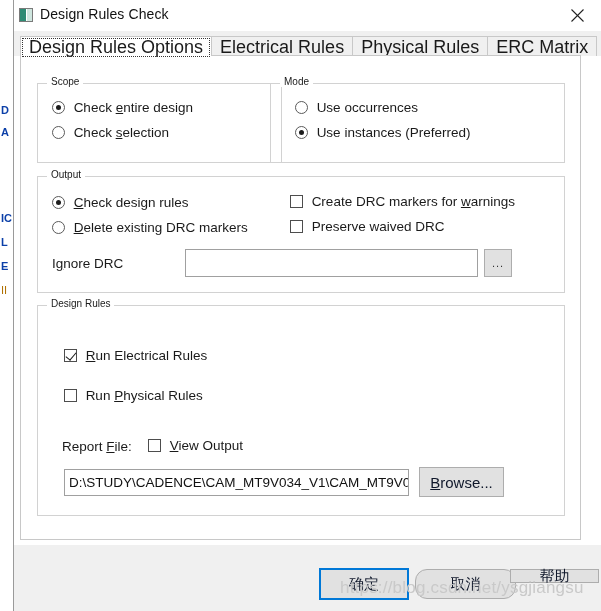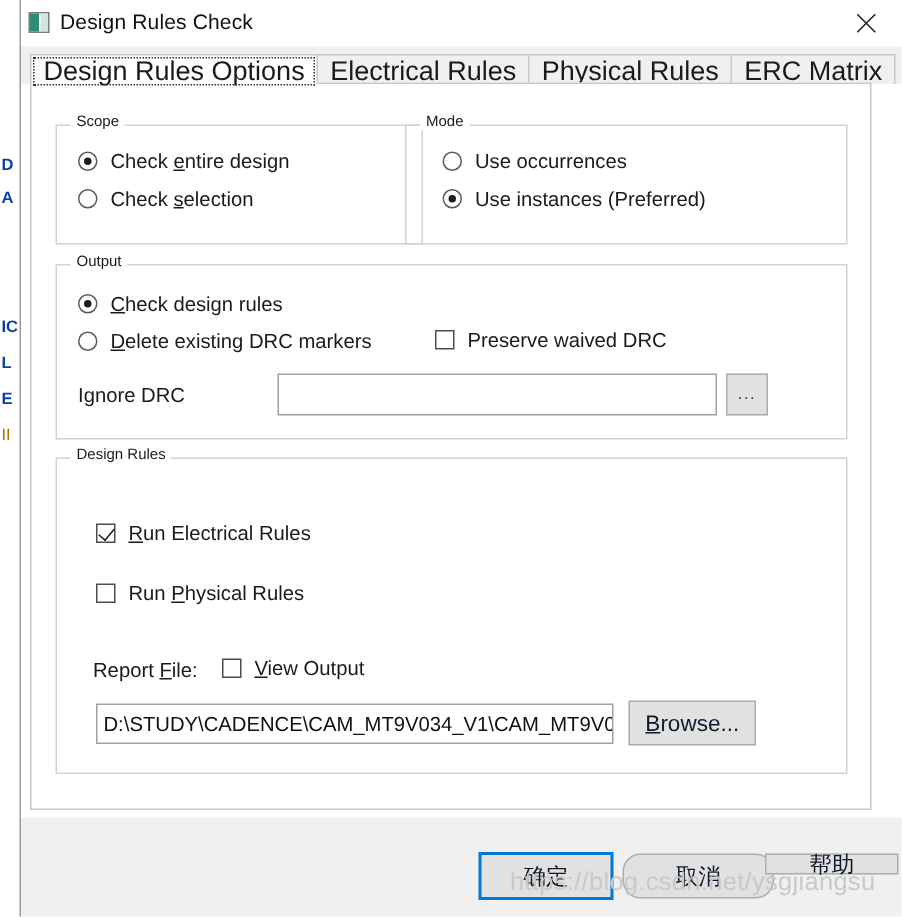--- a/index.html
+++ b/index.html
@@ -168,20 +168,24 @@
       <div class="row" style="left:14px;top:17px;">
         <span class="radio on"></span>
         <span class="lbl"><span></span><u>C</u><span>heck design rules</span></span>
       </div>
 
       <div class="row" style="left:14px;top:42px;">
         <span class="radio"></span>
         <span class="lbl"><span></span><u>D</u><span>elete existing DRC markers</span></span>
       </div>
 
+      <div class="row" style="left:252px;top:16px;width:262px;overflow:hidden;">
+        <span class="check"></span>
+        <span class="lbl"><span>Create DRC markers for </span><u>w</u><span>arnings</span></span>
+      </div>
 
       <div class="row" style="left:252px;top:41px;">
         <span class="check"></span>
         <span class="lbl"><span>Preserve waived DRC</span><u></u><span></span></span>
       </div>
 
       <span class="statictext" style="left:14px;top:79px;"><span>I</span><u>g</u><span>nore DRC</span></span>
 
       <div class="tinput" style="left:147px;top:72px;width:293px;height:28px;"></div>
 

